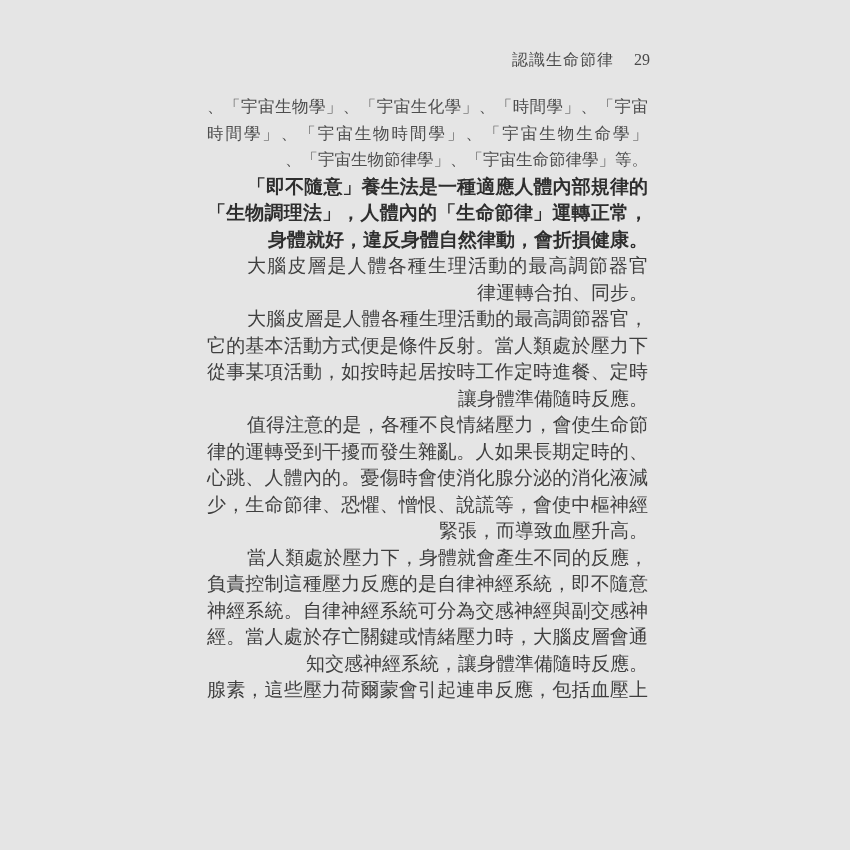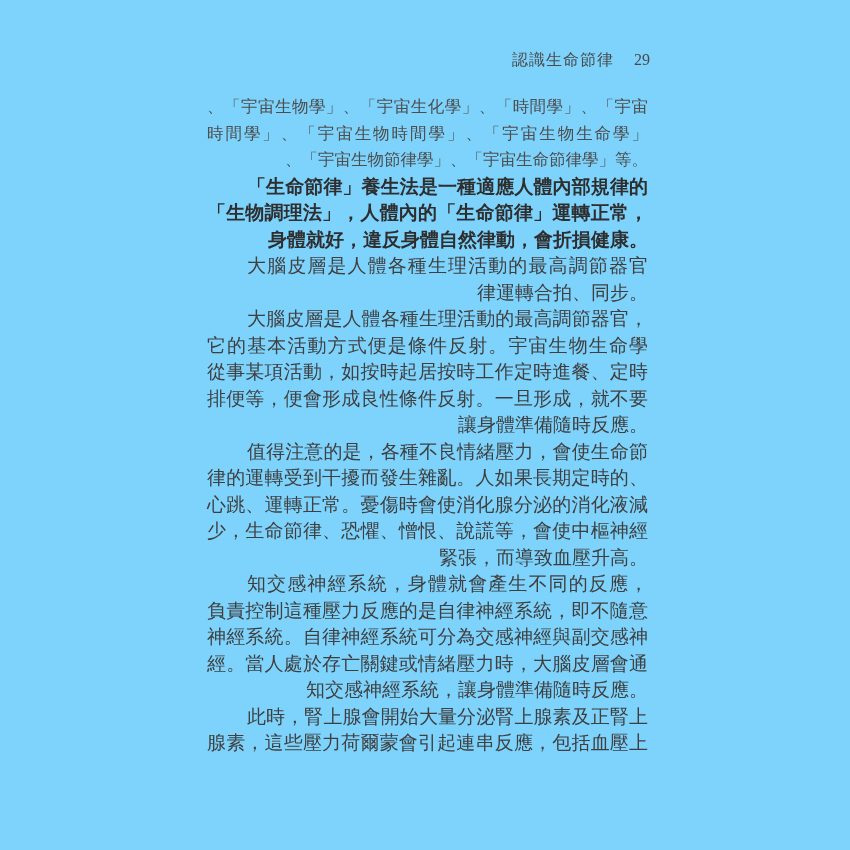--- a/index.html
+++ b/index.html
@@ -5,21 +5,21 @@
   * { margin: 0; padding: 0; box-sizing: border-box; }
   html, body { width: 850px; height: 850px; }
   body {
     font-family: "Liberation Serif", "DejaVu Serif", serif;
     background: #ffffff;
   }
   .page {
     position: relative;
     width: 850px;
     height: 850px;
-    background: #7dd3fc;
+    background: #e5e5e5;
     overflow: hidden;
   }
   .running-head {
     position: absolute;
     top: 50px;
     left: 0;
     width: 650px;
     text-align: right;
     font-size: 16px;
     color: #4a4a4a;
@@ -77,37 +77,35 @@
 <div class="page">
 
   <div class="running-head">
     <span class="chapter-title">認識生命節律</span><span class="page-number">29</span>
   </div>
 
   <div class="text-block">
     <div class="line kai full">、「宇宙生物學」、「宇宙生化學」、「時間學」、「宇宙</div>
     <div class="line kai full">時間學」、「宇宙生物時間學」、「宇宙生物生命學」</div>
     <div class="line kai end">、「宇宙生物節律學」、「宇宙生命節律學」等。</div>
-    <div class="line bold full indent">「生命節律」養生法是一種適應人體內部規律的</div>
+    <div class="line bold full indent">「即不隨意」養生法是一種適應人體內部規律的</div>
     <div class="line bold full">「生物調理法」，人體內的「生命節律」運轉正常，</div>
     <div class="line bold end">身體就好，違反身體自然律動，會折損健康。</div>
     <div class="line full indent">大腦皮層是人體各種生理活動的最高調節器官</div>
     <div class="line end">律運轉合拍、同步。</div>
     <div class="line full indent">大腦皮層是人體各種生理活動的最高調節器官，</div>
-    <div class="line full">它的基本活動方式便是條件反射。宇宙生物生命學</div>
+    <div class="line full">它的基本活動方式便是條件反射。當人類處於壓力下</div>
     <div class="line full">從事某項活動，如按時起居按時工作定時進餐、定時</div>
-    <div class="line full">排便等，便會形成良性條件反射。一旦形成，就不要</div>
     <div class="line end">讓身體準備隨時反應。</div>
     <div class="line full indent">值得注意的是，各種不良情緒壓力，會使生命節</div>
     <div class="line full">律的運轉受到干擾而發生雜亂。人如果長期定時的、</div>
-    <div class="line full">心跳、運轉正常。憂傷時會使消化腺分泌的消化液減</div>
+    <div class="line full">心跳、人體內的。憂傷時會使消化腺分泌的消化液減</div>
     <div class="line full">少，生命節律、恐懼、憎恨、說謊等，會使中樞神經</div>
     <div class="line end">緊張，而導致血壓升高。</div>
-    <div class="line full indent">知交感神經系統，身體就會產生不同的反應，</div>
+    <div class="line full indent">當人類處於壓力下，身體就會產生不同的反應，</div>
     <div class="line full">負責控制這種壓力反應的是自律神經系統，即不隨意</div>
     <div class="line full">神經系統。自律神經系統可分為交感神經與副交感神</div>
     <div class="line full">經。當人處於存亡關鍵或情緒壓力時，大腦皮層會通</div>
     <div class="line end">知交感神經系統，讓身體準備隨時反應。</div>
-    <div class="line full indent">此時，腎上腺會開始大量分泌腎上腺素及正腎上</div>
     <div class="line full">腺素，這些壓力荷爾蒙會引起連串反應，包括血壓上</div>
   </div>
 
 </div>
 
 </body></html>

